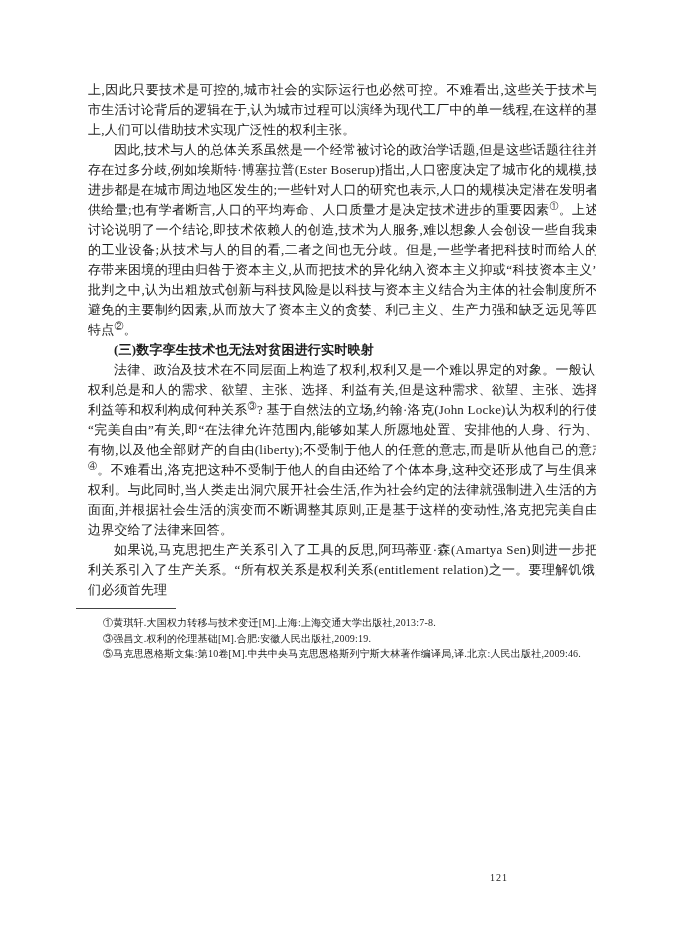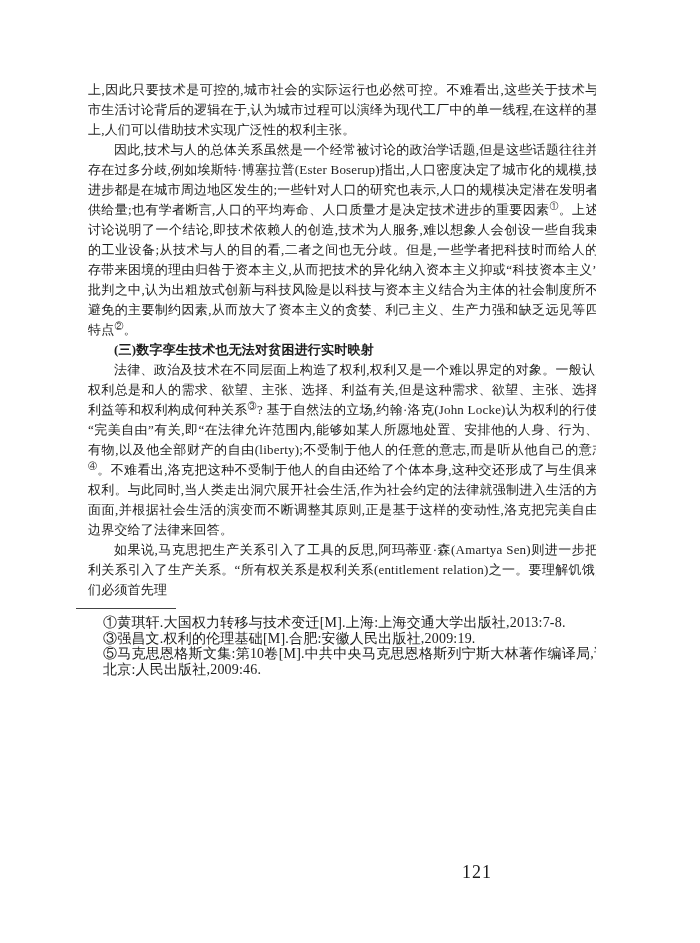--- a/index.html
+++ b/index.html
@@ -27,29 +27,29 @@
   .para.heading{font-weight:bold;text-indent:2em;}
   .para sup{font-size:9px;line-height:0;vertical-align:super;}
   .footnote-rule{
     border:none;border-top:1px solid #444;
     width:100px;height:0;
     margin:8px 0 6px -12px;
   }
   .footnote{
     margin:0;
     padding-left:15px;
-    font-size:14px;
+    font-size:10px;
     line-height:15.5px;
     text-align:justify;
     letter-spacing:0.2px;
   }
   .page-number{
     position:absolute;
-    right:104px;bottom:60px;
-    font-size:18px;
+    right:88px;bottom:60px;
+    font-size:10px;
     letter-spacing:1px;
   }
 </style>
 </head>
 <body>
 
 <div class="page">
   <div class="content">
 
     <p class="para">上,因此只要技术是可控的,城市社会的实际运行也必然可控。不难看出,这些关于技术与城市生活讨论背后的逻辑在于,认为城市过程可以演绎为现代工厂中的单一线程,在这样的基础上,人们可以借助技术实现广泛性的权利主张。</p>

